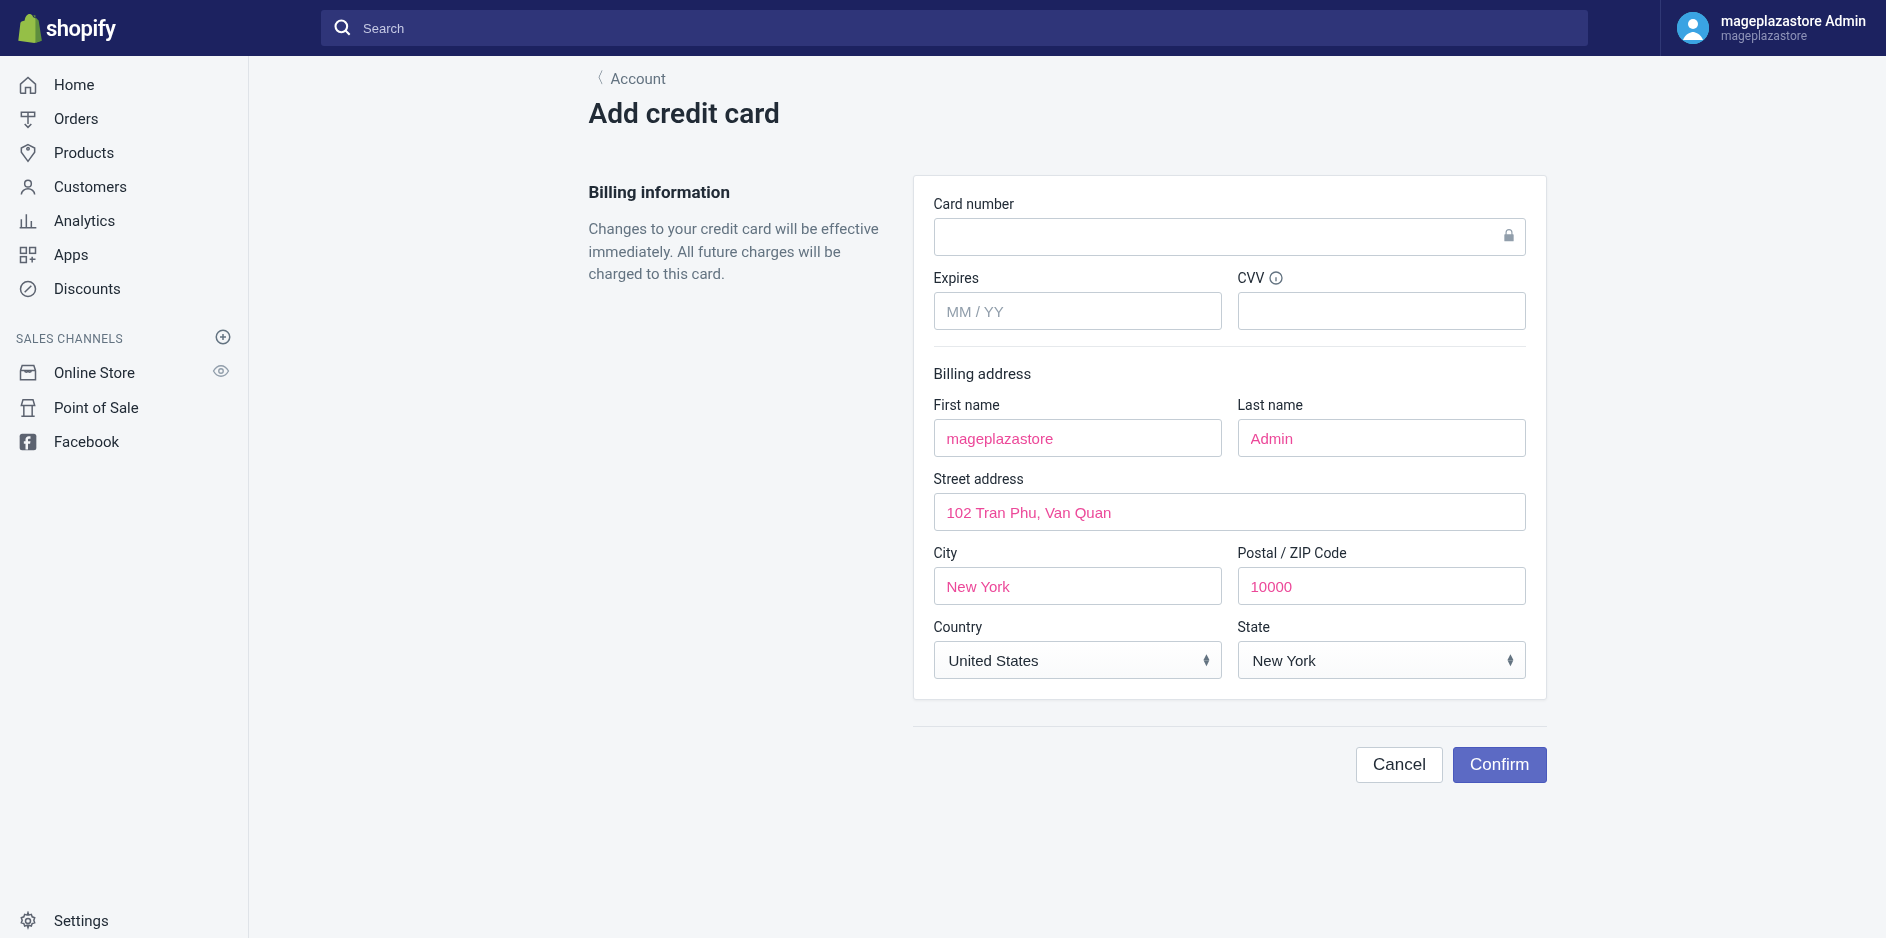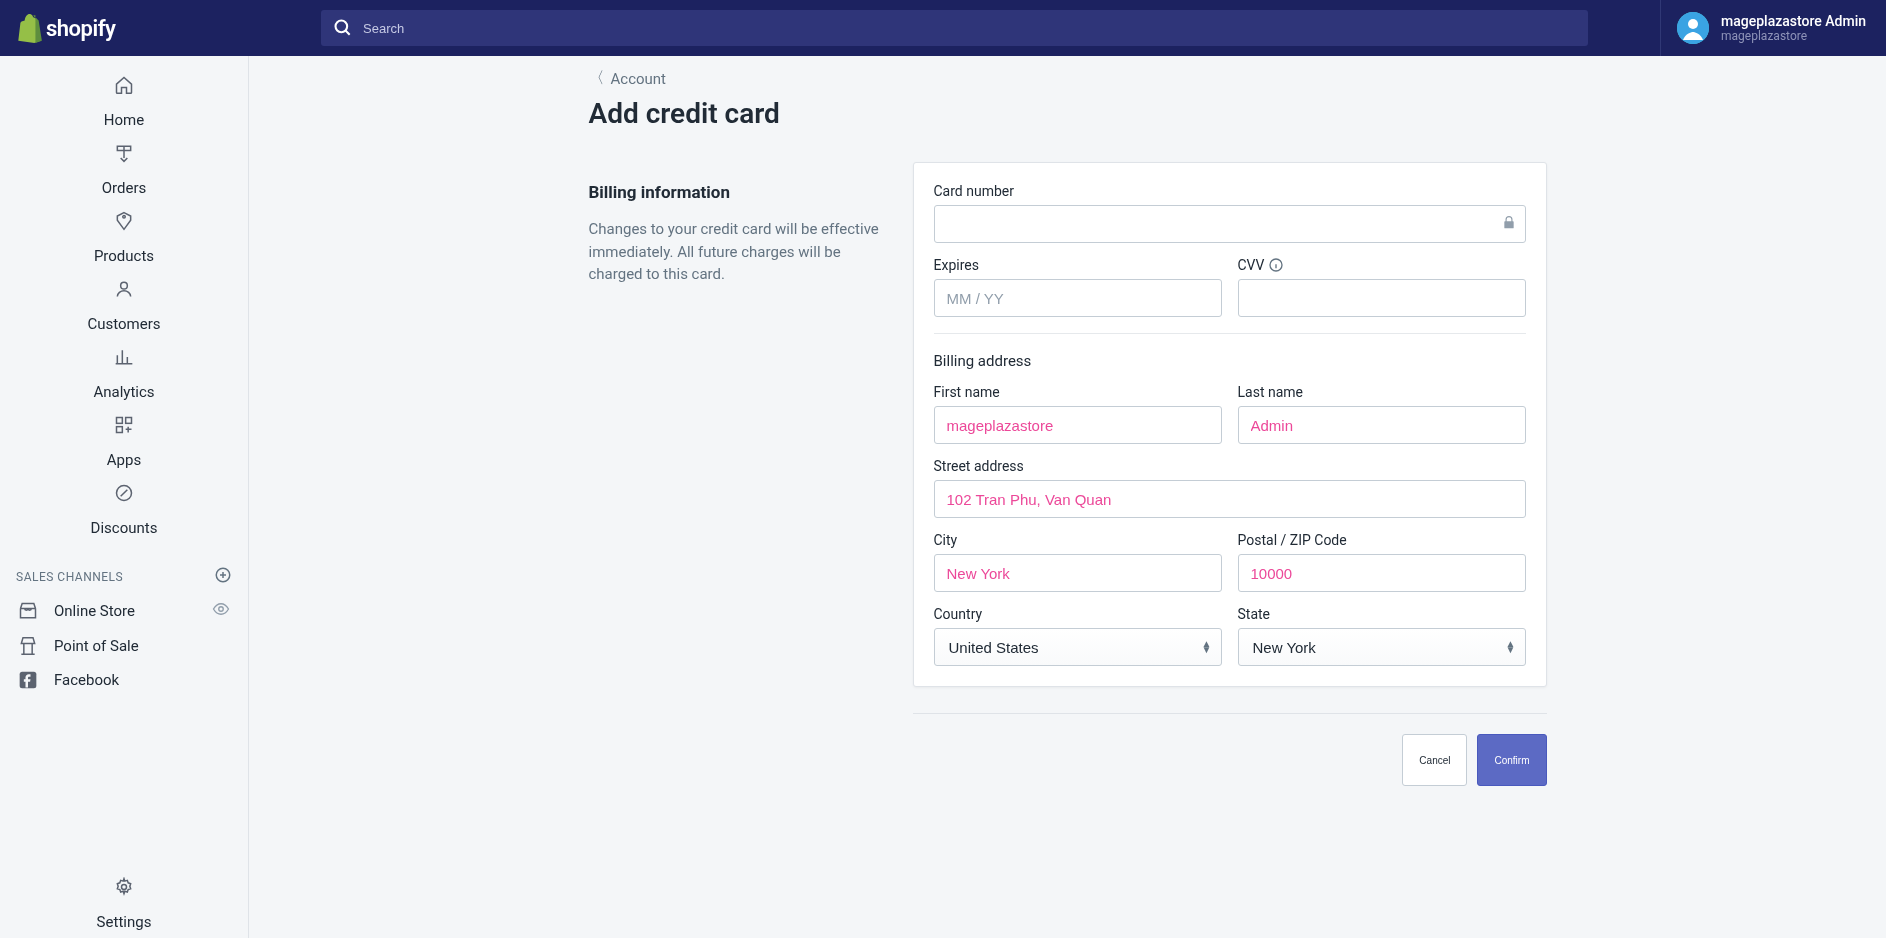--- a/index.html
+++ b/index.html
@@ -22,21 +22,21 @@
 .avatar { width: 32px; height: 32px; border-radius: 50%; background: #47c1bf; display: flex; align-items: center; justify-content: center; }
 .avatar svg { width: 32px; height: 32px; }
 .user-info { display: flex; flex-direction: column; }
 .user-name { color: #fff; font-size: 14px; font-weight: 500; }
 .user-sub { color: #8e93b8; font-size: 12px; }
 
 
 .layout { display: flex; min-height: calc(100vh - 56px); }
 .sidebar { width: 249px; background: #f4f6f8; border-right: 1px solid #dfe3e8; display: flex; flex-direction: column; }
 .nav { padding: 12px 0; }
-.nav-item { display: flex; align-items: center; padding: 7px 18px; font-size: 15px; color: #212b36; cursor: pointer; gap: 16px; flex-direction: column; }
+.nav-item { display: flex; align-items: center; padding: 7px 18px; font-size: 15px; color: #212b36; cursor: pointer; gap: 16px; }
 .nav-icon { width: 20px; height: 20px; color: #5c6370; display: flex; align-items: center; justify-content: center; }
 
 .sales-channels-header { display: flex; align-items: center; justify-content: space-between; padding: 10px 16px 6px 16px; font-size: 12px; font-weight: 400; color: #637381; letter-spacing: 0.5px; }
 .sales-channels-header .add-icon { color: #637381; }
 
 .channel-item { display: flex; align-items: center; padding: 7px 18px; font-size: 15px; color: #212b36; cursor: pointer; gap: 16px; }
 .channel-item .eye-icon { margin-left: auto; color: #919eab; }
 
 .sidebar-bottom { margin-top: auto; padding-bottom: 0; }
 
@@ -49,42 +49,42 @@
 
 h1 { font-size: 28px; font-weight: 600; margin-bottom: 32px; }
 
 .two-col { display: flex; gap: 24px; }
 .col-left { width: 300px; padding-top: 20px; }
 .col-right { flex: 1; }
 
 .section-title { font-size: 17px; font-weight: 700; margin-bottom: 16px; color: #212b36; }
 .section-desc { font-size: 15px; color: #637381; line-height: 1.5; }
 
-.card { background: #fff; border: 1px solid #dfe3e8; border-radius: 3px; box-shadow: 0 1px 3px rgba(0,0,0,0.05); padding: 20px; }
+.card { background: #fff; border: 1px solid #dfe3e8; border-radius: 3px; box-shadow: 0 1px 3px rgba(0,0,0,0.05); padding: 20px; margin-top: 13px; }
 
 .field-group { display: flex; gap: 16px; margin-bottom: 14px; }
 .field { flex: 1; display: flex; flex-direction: column; }
 .field-label { font-size: 14px; color: #212b36; margin-bottom: 6px; display: flex; align-items: center; gap: 4px; }
 .info-icon { width: 16px; height: 16px; color: #637381; }
 
 .input-wrap { position: relative; }
 .input { width: 100%; height: 38px; border: 1px solid #c4cdd5; border-radius: 3px; padding: 0 12px; font-size: 15px; color: #ec4899; outline: none; background: #fff; }
 .input::placeholder { color: #919eab; }
 .lock-icon { position: absolute; right: 10px; top: 50%; transform: translateY(-50%); color: #919eab; }
 
 .select { width: 100%; height: 38px; border: 1px solid #c4cdd5; border-radius: 3px; padding: 0 43px 0 14px; font-size: 15px; color: #212b36; outline: none; background: linear-gradient(#fff, #f9fafb); appearance: none; cursor: pointer; }
 .select-wrap { position: relative; }
 .select-arrows { position: absolute; right: 10px; top: 50%; transform: translateY(-50%); pointer-events: none; color: #637381; display: flex; flex-direction: column; line-height: 6px; font-size: 10px; }
 
 .divider { border: none; border-top: 1px solid #e6e9ec; margin: 16px 0 18px; }
 
 .subheading { font-size: 15px; color: #212b36; margin-bottom: 14px; }
 
 .footer-actions { display: flex; justify-content: flex-end; gap: 10px; margin-top: 26px; padding-top: 20px; border-top: 1px solid #dfe3e8; }
-.btn { height: 52px; padding: 0 16px; border-radius: 3px; font-size: 10px; cursor: pointer; border: 1px solid transparent; }
+.btn { height: 36px; padding: 0 16px; border-radius: 3px; font-size: 17px; cursor: pointer; border: 1px solid transparent; }
 .btn-secondary { background: #fff; border-color: #c4cdd5; color: #212b36; }
 .btn-primary { background: #5c6ac4; color: #fff; border-color: #4959bd; }
 </style>
 </head>
 <body>
 
 <div class="topbar">
   <div class="logo-section">
     <div class="logo">
       <svg class="logo-icon" viewBox="0 0 24 28">

